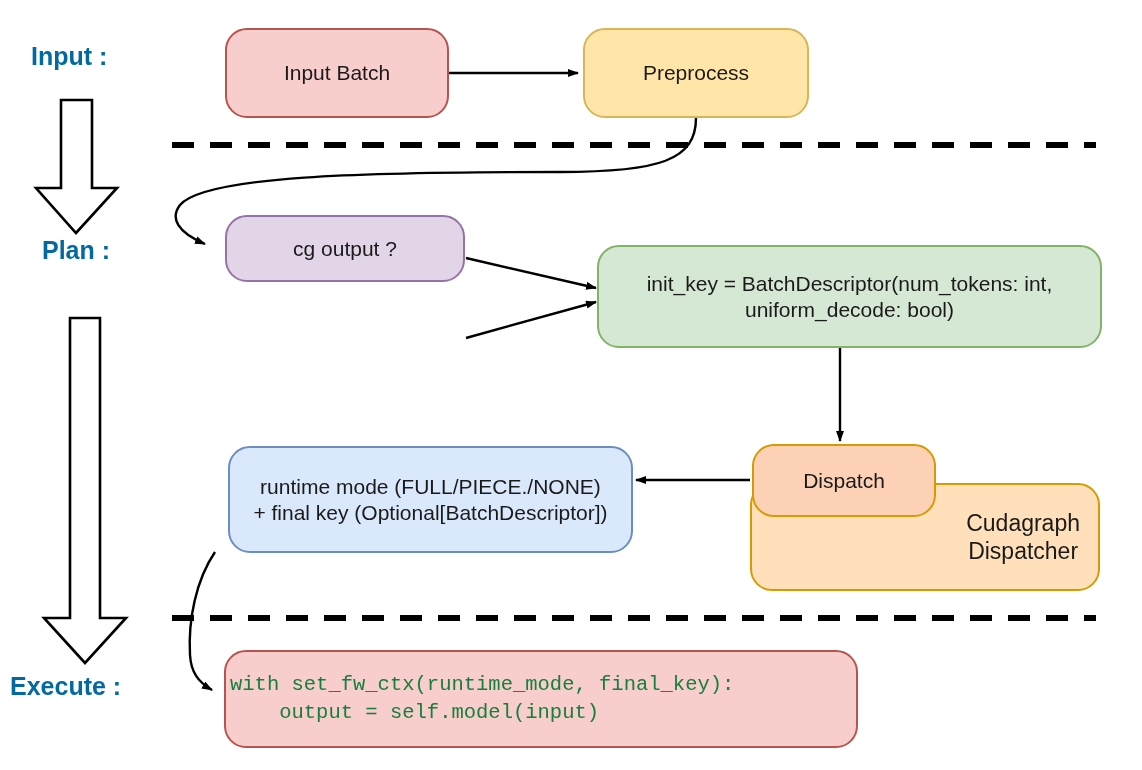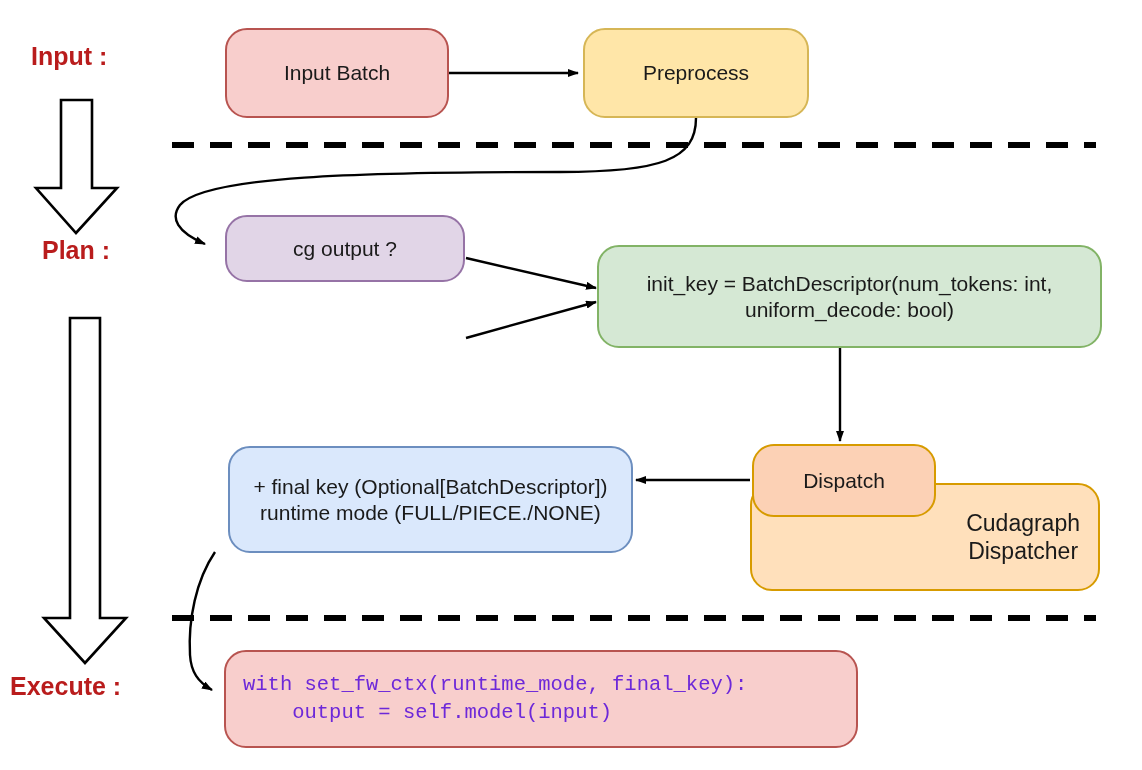--- a/index.html
+++ b/index.html
@@ -20,21 +20,21 @@
     left: 0;
     top: 0;
     width: 1142px;
     height: 770px;
   }
   .stage-label {
     position: absolute;
     font-family: "Liberation Sans", sans-serif;
     font-weight: bold;
     font-size: 25px;
-    color: #b91c1c;
+    color: #0369a1;
     white-space: nowrap;
   }
   .node {
     position: absolute;
     box-sizing: border-box;
     display: flex;
     align-items: center;
     justify-content: center;
     text-align: center;
     font-family: "Liberation Sans", sans-serif;
@@ -46,22 +46,22 @@
     line-height: 1.22;
     padding: 2px 8px;
   }
   .node.code {
     font-family: "Liberation Mono", monospace;
     font-size: 20.5px;
     text-align: left;
     justify-content: flex-start;
     white-space: pre;
     line-height: 1.35;
-    color: #6d28d9;
-    padding-left: 17px;
+    color: #15803d;
+    padding-left: 4px;
   }
   .node.dispatcher-outer {
     align-items: center;
     justify-content: flex-end;
     padding-right: 18px;
     font-size: 23px;
   }
   .node.dispatch-inner {
     font-size: 21px;
   }
@@ -118,20 +118,20 @@
   </div>
 
   <div class="node dispatcher-outer" style="left:750px; top:445px; width:350px; height:108px; background:#ffe0bb; border-color:#d79b00;margin-top:38px;">
     <span style="white-space:pre-line; text-align:center;">Cudagraph
 Dispatcher</span>
   </div>
 
   <div class="node dispatch-inner" style="left:752px; top:444px; width:184px; height:73px; background:#fcd1b5; border-color:#d79b00;">Dispatch</div>
 
   <div class="node" style="left:228px; top:446px; width:405px; height:107px; background:#dae8fc; border-color:#6c8ebf; flex-direction:column;">
+    <span>runtime mode (FULL/PIECE./NONE)</span>
     <span>+ final key (Optional[BatchDescriptor])</span>
-    <span>runtime mode (FULL/PIECE./NONE)</span>
   </div>
 
   <div class="node code" style="left:224px; top:650px; width:634px; height:98px; background:#f8cecc; border-color:#b85450;">with set_fw_ctx(runtime_mode, final_key):
     output = self.model(input)</div>
 
 </div>
 
 </body></html>

